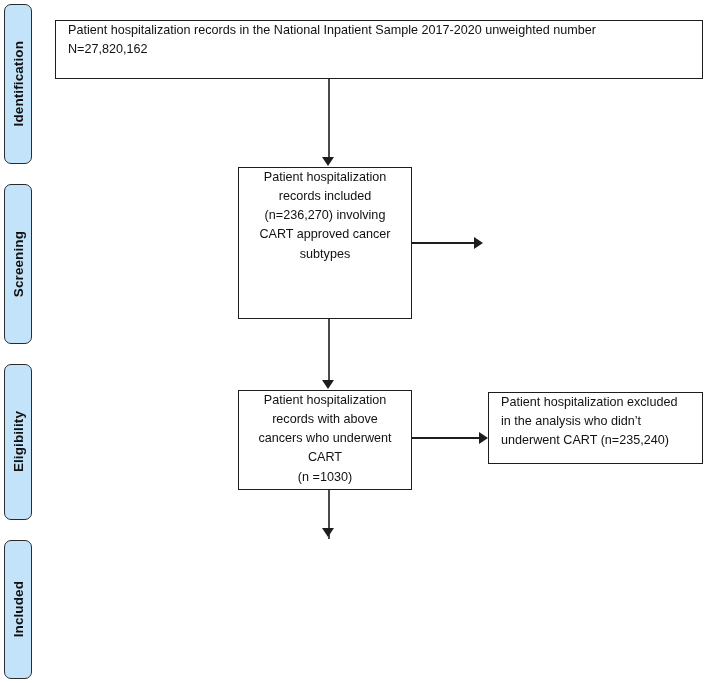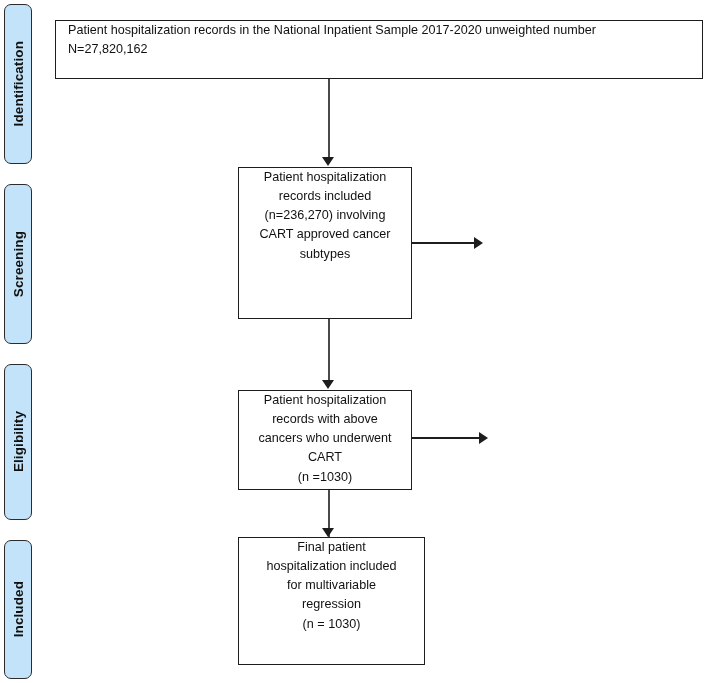--- a/index.html
+++ b/index.html
@@ -141,28 +141,26 @@
   <div class="arrow-down" style="left:322px; top:380px;"></div>
 
   <div class="flow-box box-center" style="left:238px; top:390px; width:174px; height:100px;">
     <div class="box-text">Patient hospitalization
 records with above
 cancers who underwent
 CART
 (n =1030)</div>
   </div>
 
+  <div class="flow-box box-left" style="left:488px; top:392px; width:215px; height:72px;">
+    <div class="box-text">Patient hospitalization excluded
+in the analysis who didn’t
+underwent CART (n=235,240)</div>
+  </div>
 
   <div class="h-line" style="left:412px; top:437px; width:69px;"></div>
   <div class="arrow-right" style="left:479px; top:432px;"></div>
 
   <div class="v-line" style="left:328px; top:490px; height:49px;"></div>
   <div class="arrow-down" style="left:322px; top:528px;"></div>
 
-  <div class="flow-box box-center" style="left:238px; top:537px; width:187px; height:128px;">
-    <div class="box-text">Final patient
-hospitalization included
-for multivariable
-regression
-(n = 1030)</div>
-  </div>
 
 </div>
 
 </body></html>

